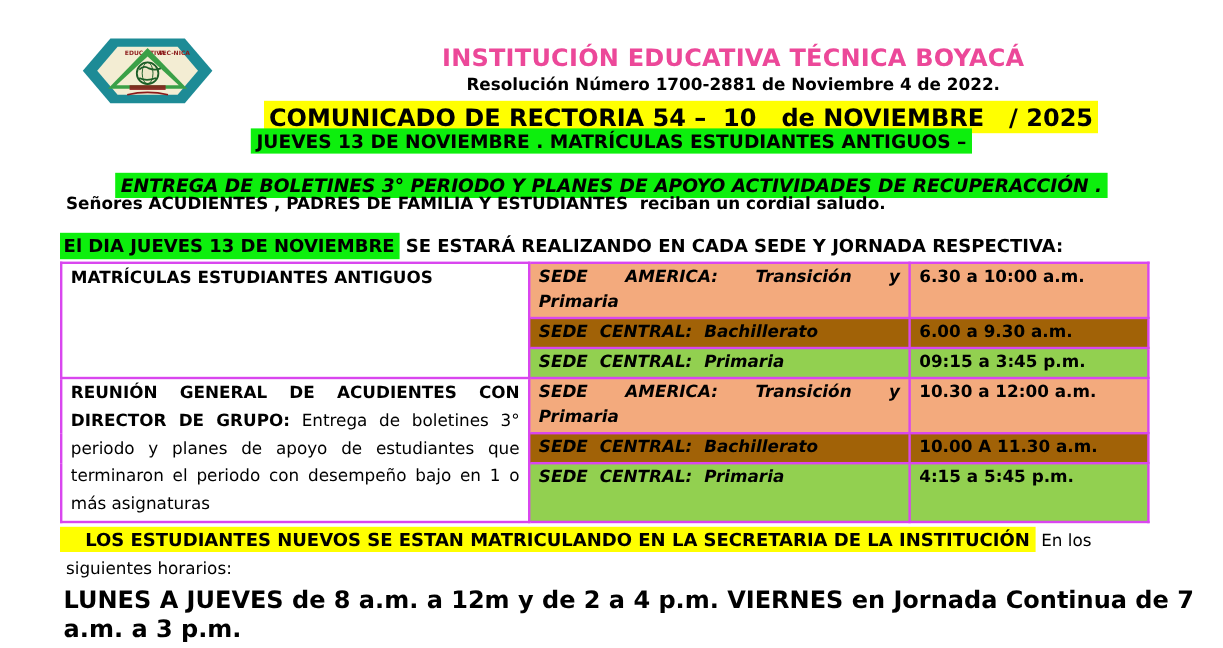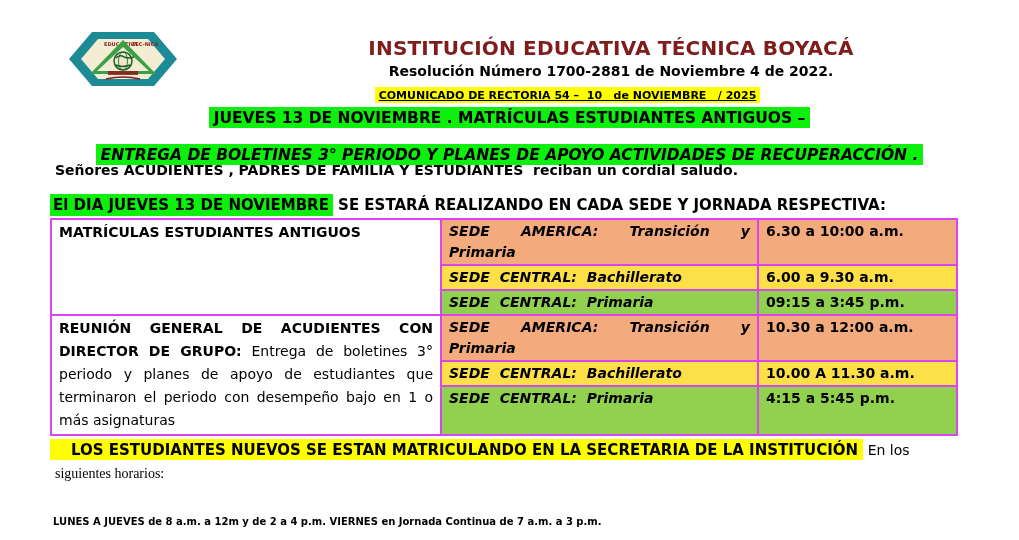--- a/index.html
+++ b/index.html
@@ -14,32 +14,31 @@
   .abs { position: absolute; }
   .b { font-weight: bold; }
 
   
   .logo { left: 66px; top: 27px; width: 114px; height: 64px; }
 
   .doc-title {
     left: 205px; top: 36px; width: 812px;
     text-align: center;
     font-weight: bold; font-size: 20px; letter-spacing: .2px;
-    color: #7f1d1d;
+    color: #ec4899;
   }
   .resolution {
     left: 205px; top: 63px; width: 812px;
     text-align: center; font-weight: bold; font-size: 14px;
   }
   .comunicado-row { left: 100px; top: 84px; width: 935px; text-align: center; }
   .hl-yellow { background: #FFFF00; }
   .comunicado {
     display: inline-block;
-    font-weight: bold; font-size: 11px;
-    text-decoration: underline;
+    font-weight: bold; font-size: 20px;
     white-space: pre-wrap;
     padding: 2px 4px 1px 4px;
   }
   .subject-row { left: 0; top: 107px; width: 1019px; text-align: center; }
   .subject-row2 { top: 144px; font-style: italic; }
   .hl-green { background: #0DEF0D; }
   .subject {
     display: inline-block;
     font-weight: bold; font-size: 15.5px;
     padding: 2px 5px 1px 5px;
@@ -83,34 +82,34 @@
     padding-top: 2px;
     font-style: italic;
   }
   td.time {
     width: 199px;
     font-weight: bold;
     line-height: 21px;
     padding-top: 2px;
   }
   .bg-orange { background: #F3AA7D; }
-  .bg-blue   { background: #fde047; }
+  .bg-blue   { background: #a16207; }
   .bg-green  { background: #92D050; }
   tr.r-tall1 { height: 44px; }
   tr.r-std   { height: 22px; }
   tr.r-std2  { height: 23px; }
   tr.r-tall2 { height: 46px; }
   tr.r-last  { height: 49px; }
 
   
   .footer1 { left: 50px; top: 439px; width: 960px; font-size: 15px; }
   .footer1 .hl-yellow { font-weight: bold; display: inline-block; padding: 2px 5px 1px 21px; }
   .footer1 .tail { font-size: 14px; }
-  .footer2 { left: 55px; top: 466px; font-size: 14px; font-family: Liberation Serif, serif; }
-  .footer3 { left: 53px; top: 488px; font-weight: bold; font-size: 10px; margin-top: 28px; }
+  .footer2 { left: 55px; top: 466px; font-size: 14px; }
+  .footer3 { left: 53px; top: 488px; font-weight: bold; font-size: 20px; }
 </style>
 </head>
 <body>
 
 <div class="abs logo">
   <svg width="114" height="64" viewBox="0 0 114 64">
     <polygon points="3,32 26,5 88,5 111,32 88,59 26,59" fill="#1D8B96"></polygon>
     <polygon points="15,32 32,12 82,12 99,32 82,52 32,52" fill="#F3EDD3"></polygon>
     <text x="38" y="19" font-size="5" font-weight="bold" fill="#8B1A1A">EDUC-ATIVA</text>
     <text x="66" y="19" font-size="5" font-weight="bold" fill="#8B1A1A">TEC-NICA</text>

